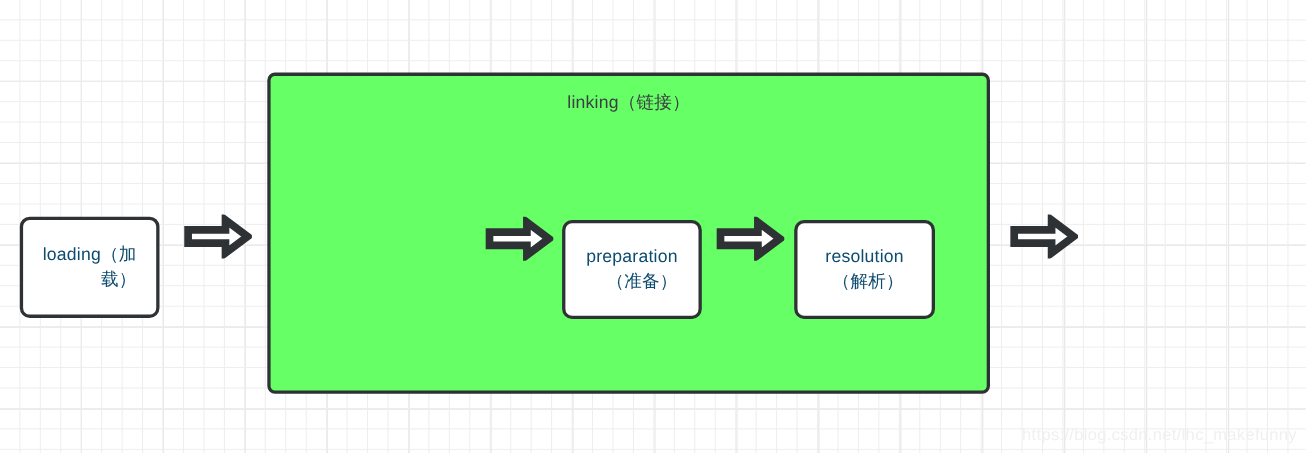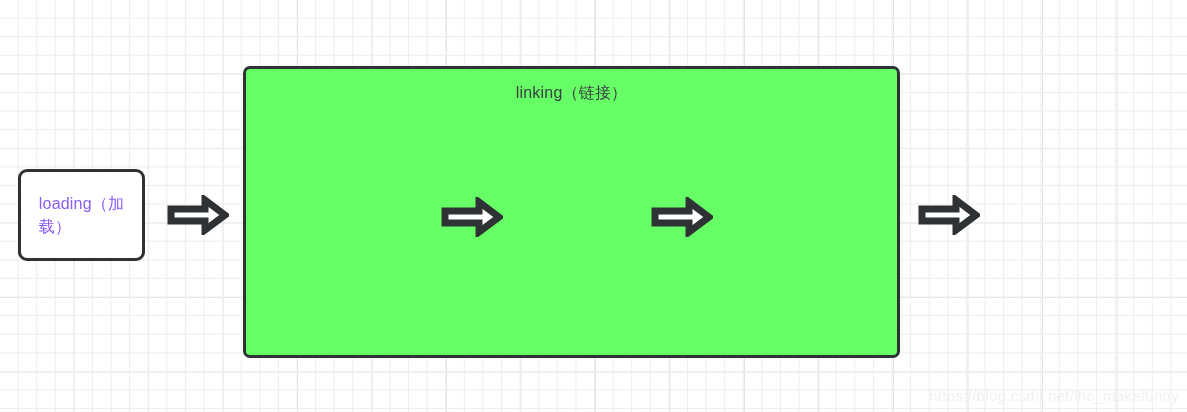--- a/index.html
+++ b/index.html
@@ -33,26 +33,27 @@
 
   .node {
     position: absolute;
     box-sizing: border-box;
     background: #ffffff;
     border: 3px solid #2f3234;
     border-radius: 9px;
     display: flex;
     align-items: center;
     justify-content: center;
-    text-align: left;
-    color: #8b5cf6;
+    text-align: right;
+    color: #0c4a6e;
     font-size: 16px;
     line-height: 1.45;
     letter-spacing: 0.2px;
     white-space: pre-line;
+    margin-top: 28px;
   }
 
   #group-linking {
     position: absolute;
     box-sizing: border-box;
     left: 243px;
     top: 66px;
     width: 657px;
     height: 292px;
     background: #66ff66;
@@ -124,27 +125,31 @@
     <div id="group-linking-title">linking（链接）</div>
   </div>
 
 
   <div id="arrow-2" class="arrow">
     <svg viewBox="0 0 62 40" xmlns="http://www.w3.org/2000/svg" aria-hidden="true">
       <path class="shaft-outline" d="M4 14 L38 14 L38 5 L58 20 L38 35 L38 26 L4 26 Z"></path>
     </svg>
   </div>
 
+  <div id="node-preparation" class="node">preparation
+（准备）</div>
 
   <div id="arrow-3" class="arrow">
     <svg viewBox="0 0 62 40" xmlns="http://www.w3.org/2000/svg" aria-hidden="true">
       <path class="shaft-outline" d="M4 14 L38 14 L38 5 L58 20 L38 35 L38 26 L4 26 Z"></path>
     </svg>
   </div>
 
+  <div id="node-resolution" class="node">resolution
+（解析）</div>
 
   <div id="arrow-4" class="arrow">
     <svg viewBox="0 0 62 40" xmlns="http://www.w3.org/2000/svg" aria-hidden="true">
       <path class="shaft-outline" d="M4 14 L38 14 L38 5 L58 20 L38 35 L38 26 L4 26 Z"></path>
     </svg>
   </div>
 
 
   <div id="watermark">https://blog.csdn.net/lhc_makefunny</div>
 

